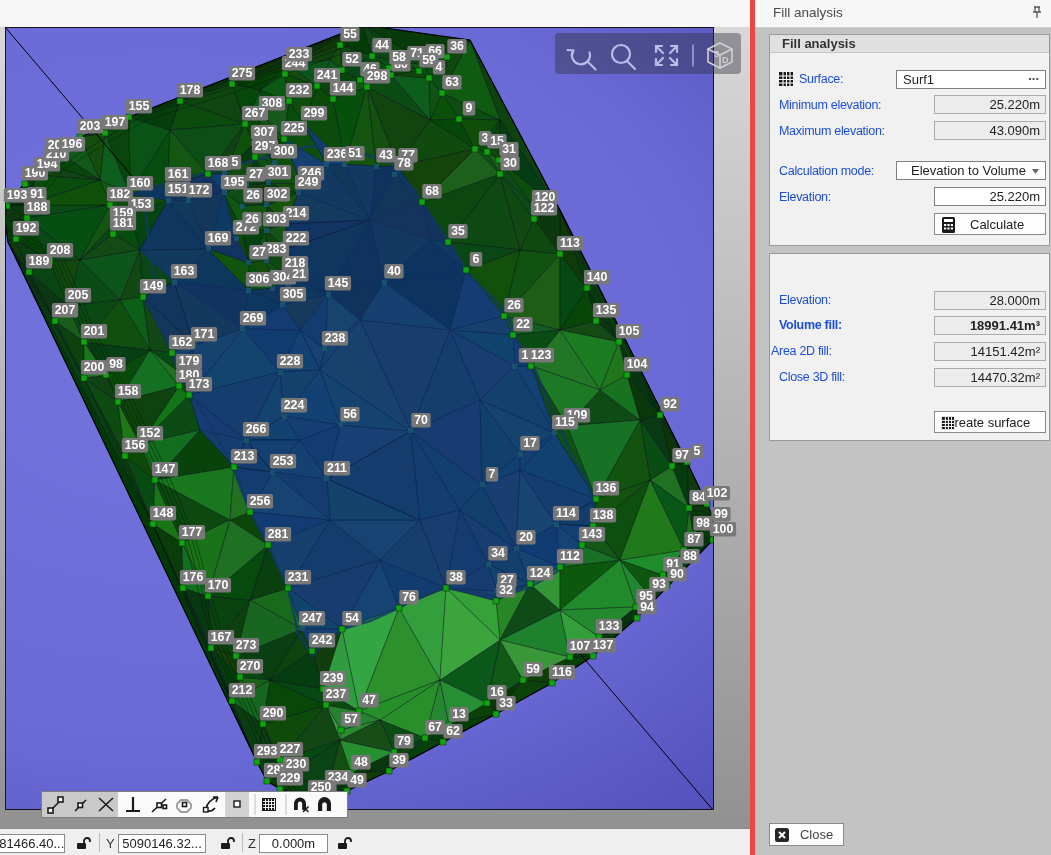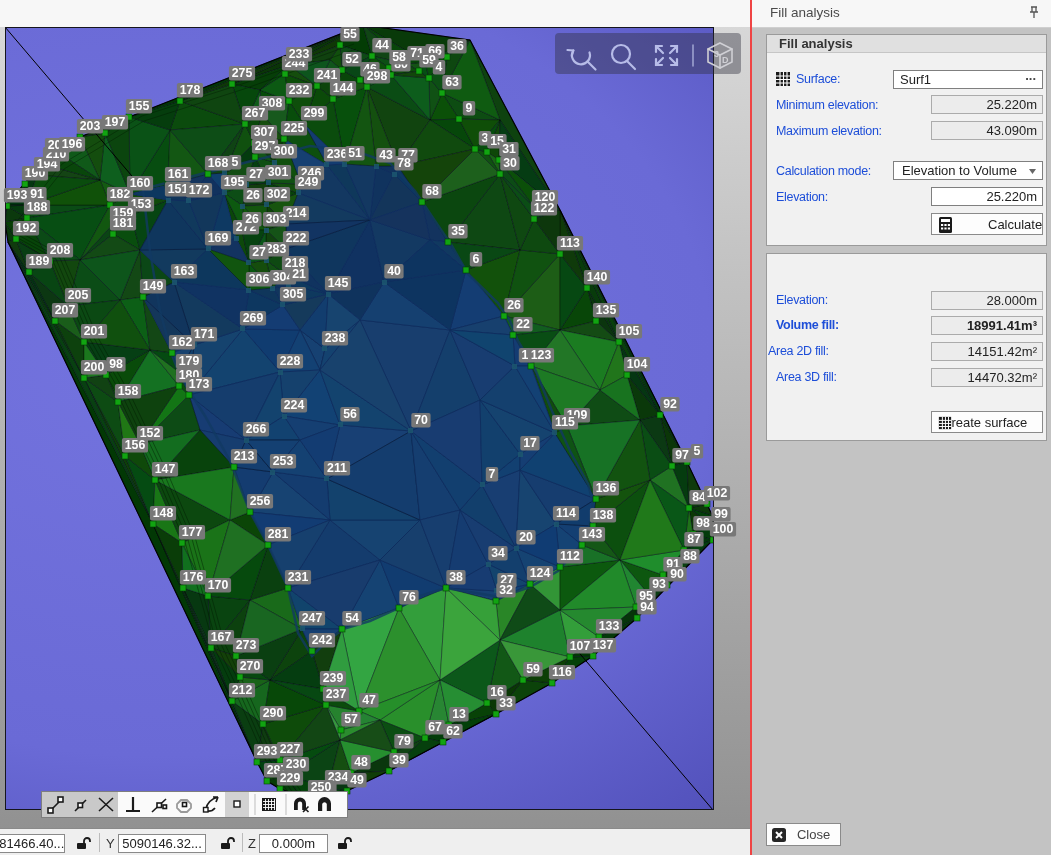--- a/index.html
+++ b/index.html
@@ -7,21 +7,21 @@
 #topstrip{position:absolute;left:0;top:0;width:750px;height:27px;background:#f7f7f7}
 #vp{position:absolute;left:5px;top:27px;width:709px;height:783px;border:1px solid #15151d;background:radial-gradient(ellipse 1100px 800px at 22% 42%, #7373de 0%, #6a6ad6 50%, #3c3aa2 100%)}
 #meshsvg{position:absolute;left:0;top:0;width:750px;height:855px}
 #vptools{position:absolute;left:555px;top:33px;width:186px;height:41px;border-radius:4px;background:rgba(47,47,62,0.42);display:flex;align-items:center}
 #vptools svg{display:block}
 #snapbar{position:absolute;left:41px;top:791px;width:307px;height:27px;background:#fafafa;border:1px solid #7e7e7e}
 #statusbar{position:absolute;left:0;top:828px;width:750px;height:27px;background:#efefef;border-top:1px solid #8a8a8a;font-size:13px;color:#222}
 .sinput{position:absolute;top:5px;height:19px;background:#fff;border:1px solid #8a8a8a;font-size:13px;color:#222;line-height:17px;white-space:nowrap;overflow:hidden}
 .slab{position:absolute;top:7px;font-size:13px;color:#333}
 .ssep{position:absolute;top:4px;height:19px;width:1px;background:#bbb}
-#panel{position:absolute;left:750px;top:0;width:301px;height:855px;background:#c3c3c3;border-left:2px solid #ef4444}
+#panel{position:absolute;left:750px;top:0;width:301px;height:855px;background:#c3c3c3;border-left:5px solid #ef4444}
 #phead{position:absolute;left:0;top:0;width:301px;height:28px;background:#f7f7f7;border-bottom:1px solid #cfcfcf}
 #phead .t{position:absolute;left:18px;top:5px;font-size:13.5px;color:#4a4a4a}
 .grp{position:absolute;left:14px;width:281px;background:#f1f1f1;border:1px solid #9a9a9a}
 .grp .hd{height:18px;background:#e0e0e0;border-bottom:1px solid #c6c6c6;font-size:13px;font-weight:bold;color:#333;padding-left:12px;line-height:18px}
 .flab{position:absolute;font-size:12.5px;letter-spacing:-0.3px;color:#1d4ed8}
 .fin{position:absolute;height:19px;font-size:13px;color:#222;text-align:right;padding:0 5px;line-height:18px;background:#ececec;border:1px solid #ababab}
 .fin.white{background:#fff;border:1px solid #7f7f7f}
 .btn{position:absolute;background:#fdfdfd;border:1px solid #8a8a8a;font-size:13px;color:#222;display:flex;align-items:center;justify-content:center;white-space:nowrap}
 </style></head><body>
 <div id="app">
@@ -1584,28 +1584,28 @@
           <rect x="1" y="1" width="14" height="14" fill="#1a1a1a"></rect>
           <path d="M1 5h14M1 8.5h14M1 12h14M5 1v14M8.5 1v14M12 1v14" stroke="#fff" stroke-width="1.1"></path>
         </svg>
     <div class="flab" style="left:29px;top:37px">Surface:</div>
     <div class="fin white" style="left:126px;top:35px;width:150px;text-align:left;padding-left:6px">Surf1<span style="position:absolute;right:6px;top:-4px;color:#444;font-weight:bold">...</span></div>
     <div class="flab" style="left:9px;top:63px">Minimum elevation:</div>
     <div class="fin" style="left:164px;top:60px;width:112px">25.220m</div>
     <div class="flab" style="left:9px;top:89px">Maximum elevation:</div>
     <div class="fin" style="left:164px;top:86px;width:112px">43.090m</div>
     <div class="flab" style="left:9px;top:129px">Calculation mode:</div>
-    <div class="fin white" style="left:126px;top:126px;width:150px;text-align:left;padding-left:8px">Elevation to Volume
+    <div class="fin white" style="left:126px;top:126px;width:150px;text-align:left;padding-left:14px">Elevation to Volume
       <svg style="position:absolute;right:6px;top:7px" width="7" height="5" viewBox="0 0 7 5">
             <path d="M0 0 L7 0 L3.5 5 Z" fill="#666"></path>
           </svg>
     </div>
     <div class="flab" style="left:9px;top:155px">Elevation:</div>
     <div class="fin white" style="left:164px;top:152px;width:112px">25.220m</div>
-    <div class="btn" style="left:164px;top:178px;width:112px;height:22px;justify-content:flex-start;padding-left:56px">
+    <div class="btn" style="left:164px;top:178px;width:112px;height:22px;justify-content:flex-start;padding-left:35px">
       <svg style="position:absolute;left:7px;top:3px" width="13" height="16" viewBox="0 0 13 16">
             <rect x="0" y="0" width="13" height="16" rx="1.5" fill="#1a1a1a"></rect>
             <rect x="2" y="2" width="9" height="3" fill="#fff"></rect>
             <g fill="#fff">
               <rect x="2" y="7" width="2.2" height="2"></rect>
               <rect x="5.4" y="7" width="2.2" height="2"></rect>
               <rect x="8.8" y="7" width="2.2" height="2"></rect>
               <rect x="2" y="10.5" width="2.2" height="2"></rect>
               <rect x="5.4" y="10.5" width="2.2" height="2"></rect>
               <rect x="8.8" y="10.5" width="2.2" height="2"></rect>
@@ -1614,21 +1614,21 @@
       <span>Calculate</span>
     </div>
   </div>
   <div class="grp" style="top:253px;height:188px">
     <div class="flab" style="left:9px;top:39px">Elevation:</div>
     <div class="fin" style="left:164px;top:37px;width:112px">28.000m</div>
     <div class="flab" style="left:9px;top:64px;font-weight:bold">Volume fill:</div>
     <div class="fin" style="left:164px;top:62px;width:112px;font-weight:bold">18991.41m³</div>
     <div class="flab" style="left:1px;top:90px">Area 2D fill:</div>
     <div class="fin" style="left:164px;top:88px;width:112px">14151.42m²</div>
-    <div class="flab" style="left:9px;top:116px">Area 3D fill:</div>
+    <div class="flab" style="left:9px;top:116px">Close 3D fill:</div>
     <div class="fin" style="left:164px;top:114px;width:112px">14470.32m²</div>
     <div class="btn" style="left:164px;top:157px;width:112px;height:22px;justify-content:flex-start;padding-left:10px">
       <svg style="position:absolute;left:6px;top:4px" width="14" height="14" viewBox="0 0 16 16">
             <rect x="1" y="1" width="14" height="14" fill="#1a1a1a"></rect>
             <path d="M1 5h14M1 8.5h14M1 12h14M5 1v14M8.5 1v14M12 1v14" stroke="#fff" stroke-width="1.1"></path>
           </svg>
       <span>Create surface</span>
     </div>
   </div>
   <div class="btn" style="left:14px;top:823px;width:75px;height:23px">

